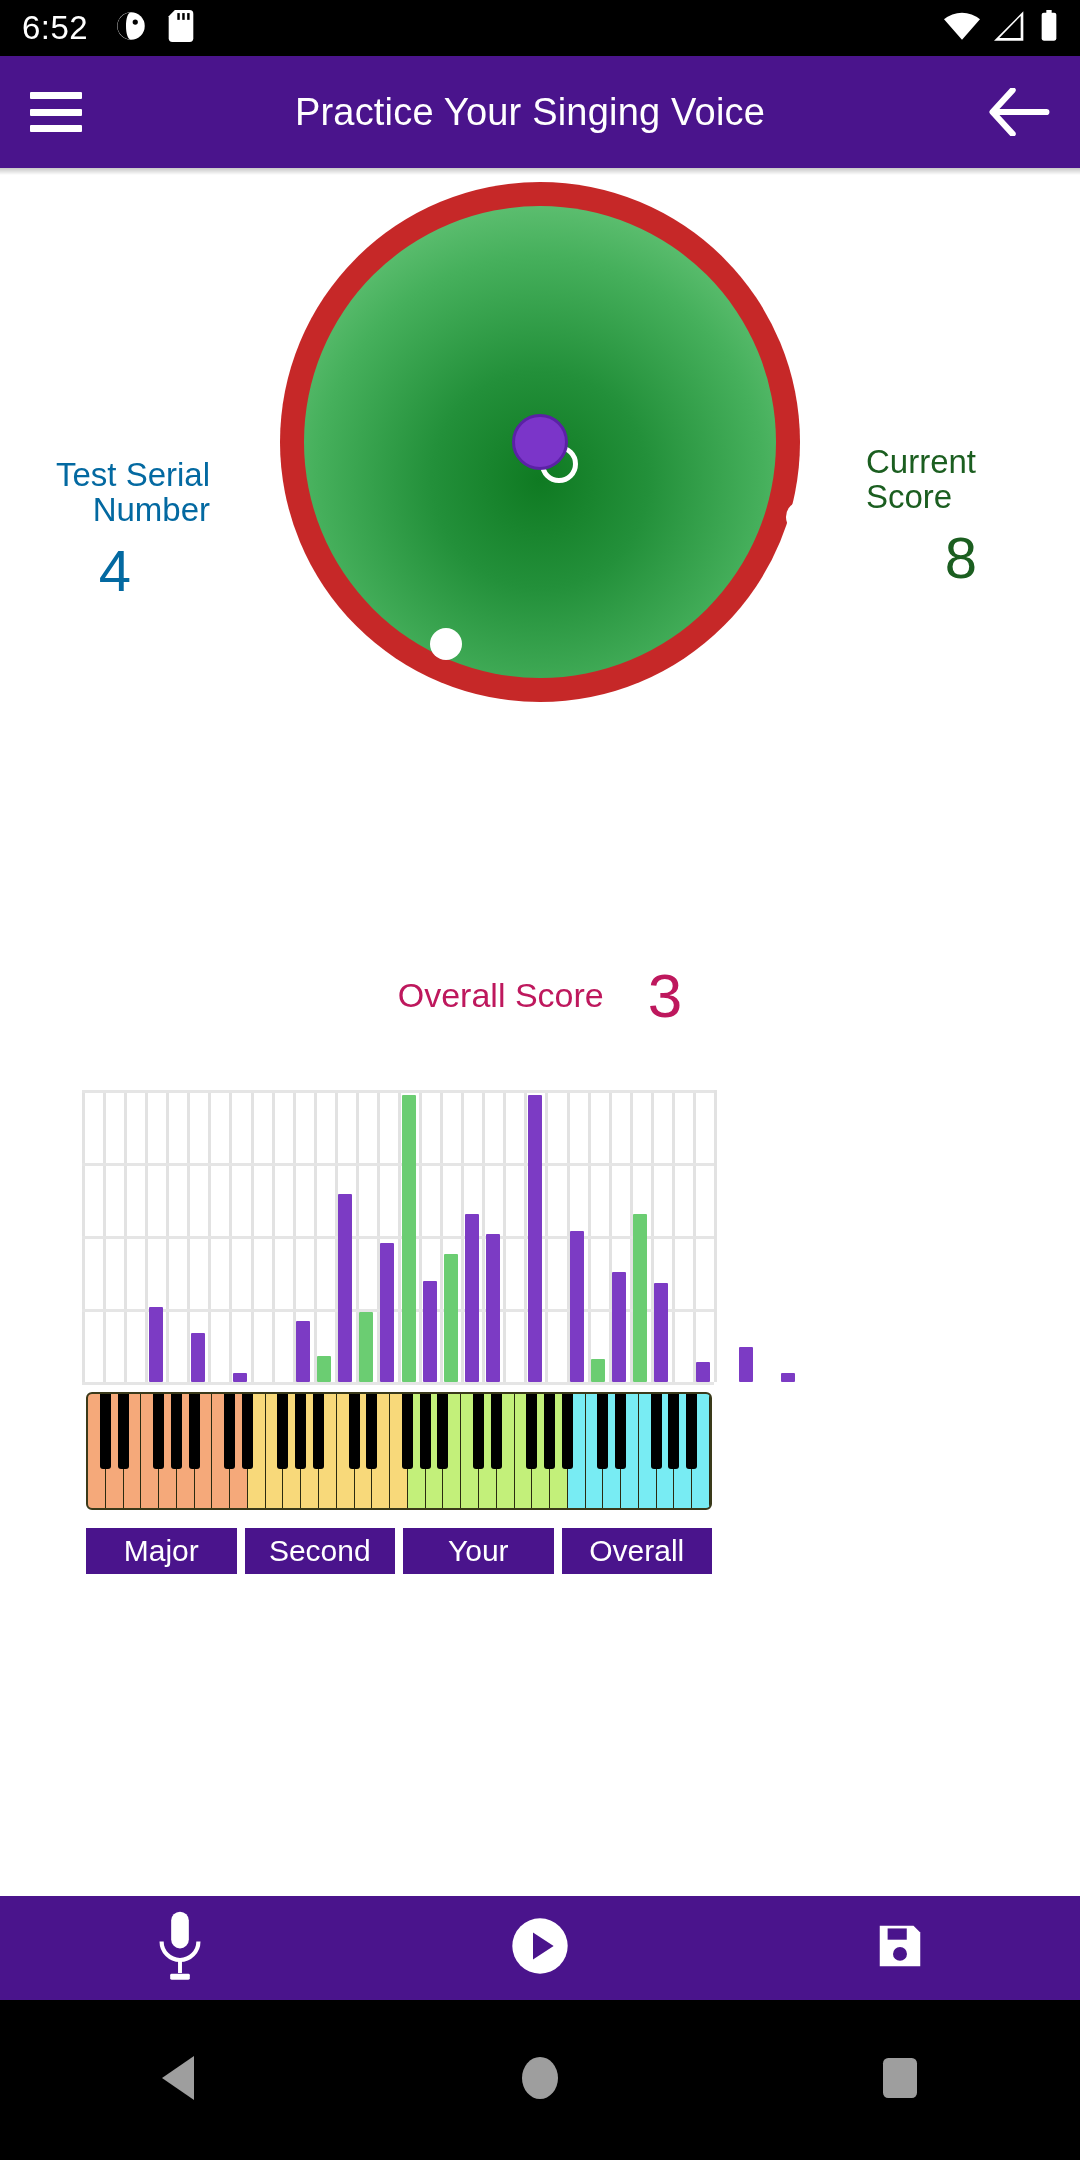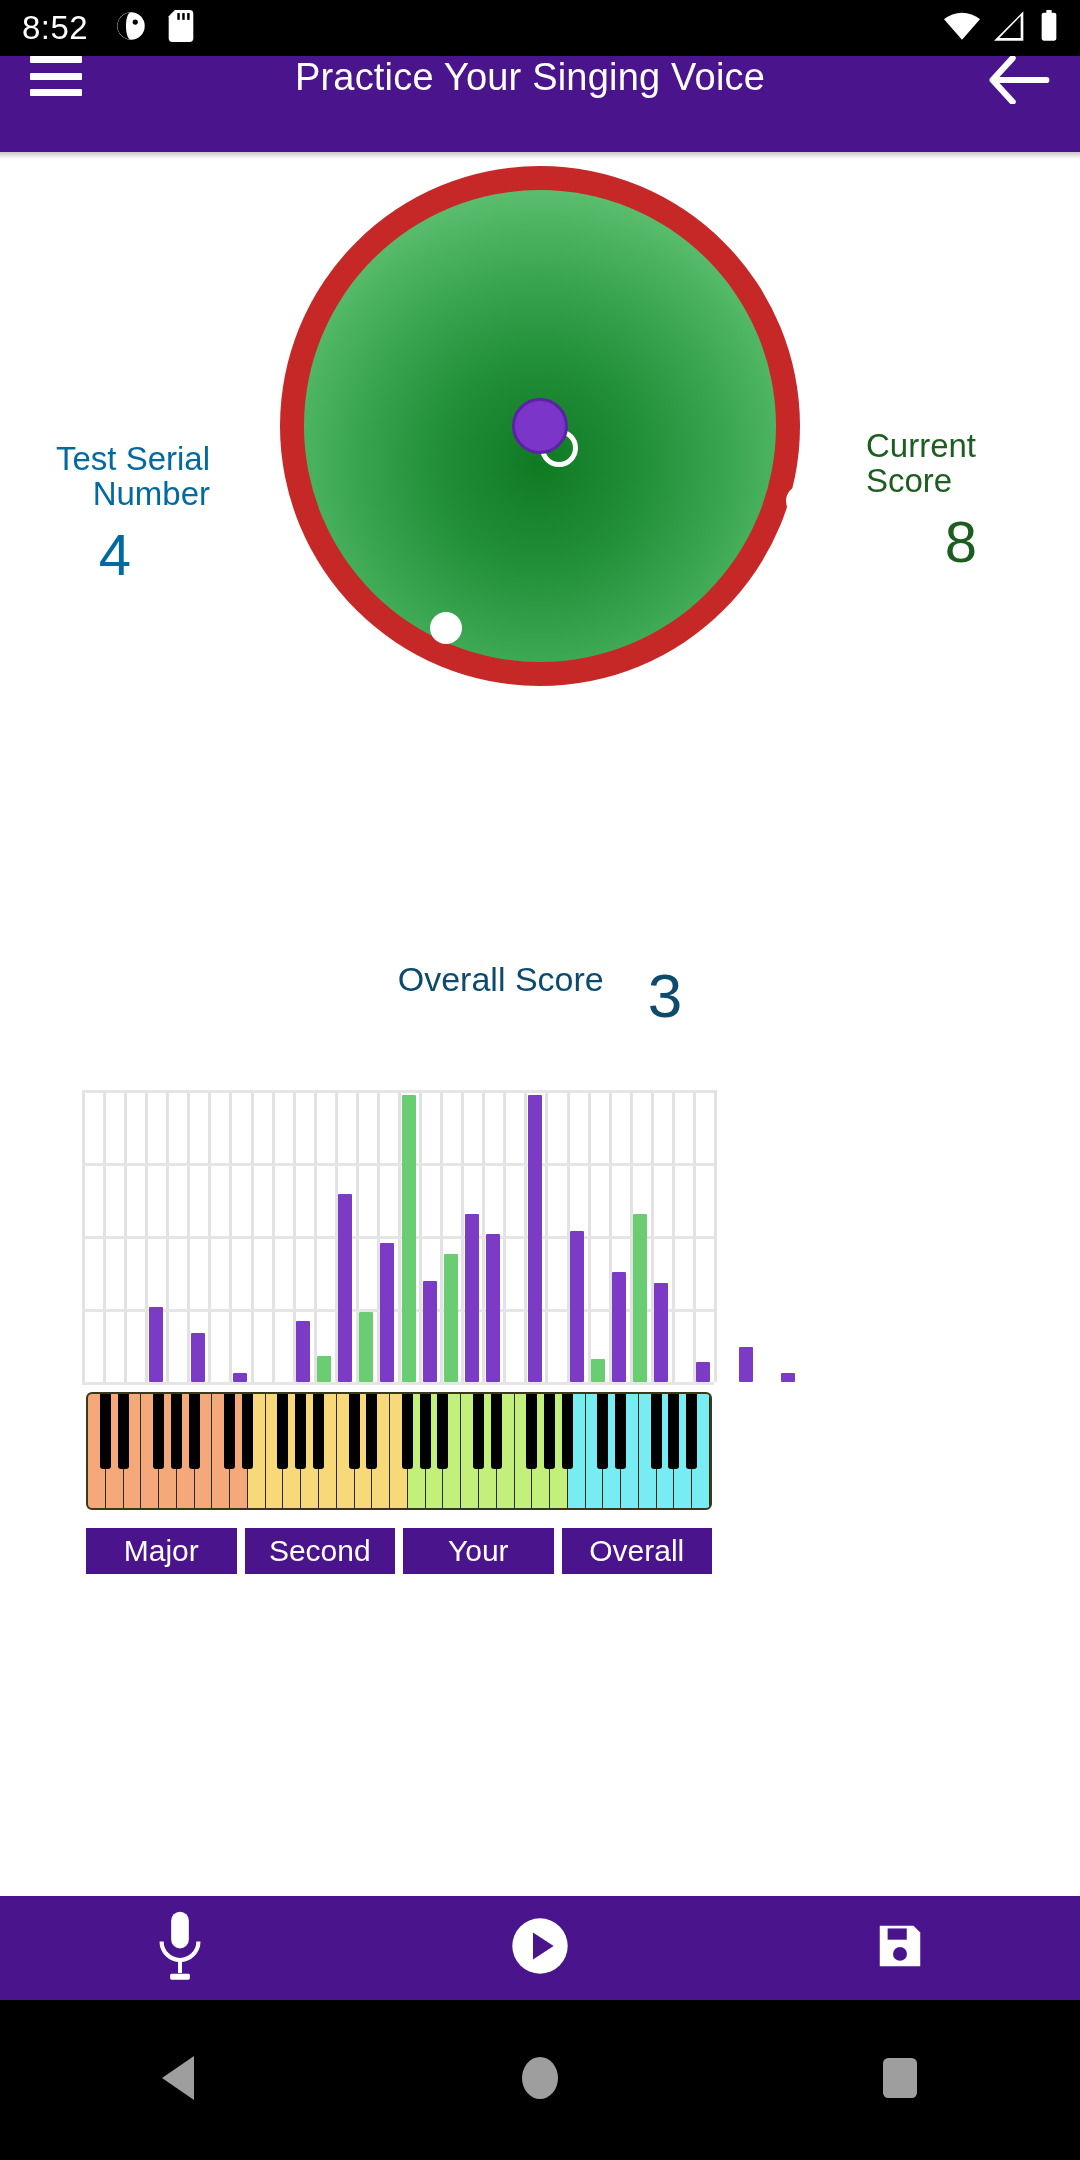--- a/index.html
+++ b/index.html
@@ -17,22 +17,22 @@
     display:flex; align-items:center;
     padding:0 22px;
   }
   .sb-time{ font-size:33px; letter-spacing:.5px; font-weight:400; }
   .sb-left-icons{ display:flex; align-items:center; gap:22px; margin-left:28px; }
   .sb-spacer{ flex:1; }
   .sb-right-icons{ display:flex; align-items:center; gap:14px; }
 
   
   .appbar{
-    height:96px; background:#4a148c;
-    display:flex; align-items:flex-start;
+    height:112px; background:#4a148c;
+    display:flex; align-items:center;
     padding:0 30px;
     position:relative;
   }
   .appbar::after{
     content:""; position:absolute; left:0; right:0; bottom:-7px; height:7px;
     background:linear-gradient(to bottom, rgba(0,0,0,.22), rgba(0,0,0,0));
   }
   .hamburger{ width:52px; height:40px; display:flex; flex-direction:column;
     justify-content:space-between; cursor:pointer; }
   .hamburger span{ display:block; height:7px; background:#fff; border-radius:1px; }
@@ -74,22 +74,22 @@
     position:absolute; font-size:33px; line-height:1.05;
   }
   .side-label .val{ display:block; font-size:58px; margin-top:14px; }
   .label-left{ left:20px; top:290px; width:190px; text-align:right; color:#0369a1; }
   .label-right{ right:24px; top:277px; width:190px; text-align:left; color:#1b5e20; }
   .label-left .val{ text-align:center; }
   .label-right .val{ text-align:center; }
 
   .overall{
     position:absolute; left:0; right:0; top:960px;
-    display:flex; align-items:flex-start; justify-content:center;
-    gap:44px; color:#0c4a6e;
+    display:flex; align-items:center; justify-content:center;
+    gap:44px; color:#be185d;
   }
   .overall .txt{ font-size:34px; }
   .overall .num{ font-size:62px; }
 
   
   .chart-wrap{
     position:absolute; left:82px; top:1090px; width:632px; height:292px;
     background:#fff;
   }
   .grid-v{ position:absolute; top:0; bottom:0; width:3px; background:#e2e2e2; }
@@ -130,21 +130,21 @@
   .navbar{
     position:absolute; left:0; right:0; top:2000px; height:160px;
     background:#000; display:flex; align-items:center;
   }
   .navbar .slot{ flex:1; display:flex; align-items:center; justify-content:center; cursor:pointer; }
 </style>
 </head>
 <body>
 
 <div class="statusbar">
-  <div class="sb-time">8:52</div>
+  <div class="sb-time">6:52</div>
   <div class="sb-left-icons">
     <span>
       <svg width="30" height="30" viewBox="0 0 24 24">
           <circle cx="12" cy="12" r="11" fill="#fff"></circle>
           <path d="M12 1.2a10.8 10.8 0 000 21.6c-2.6 0-4-4.8-4-10.8S9.4 1.2 12 1.2z" fill="#000"></path>
           <circle cx="15.4" cy="8.8" r="2.1" fill="#000"></circle>
         </svg>
     </span>
     <span>
       <svg width="26" height="32" viewBox="0 0 20 26">

